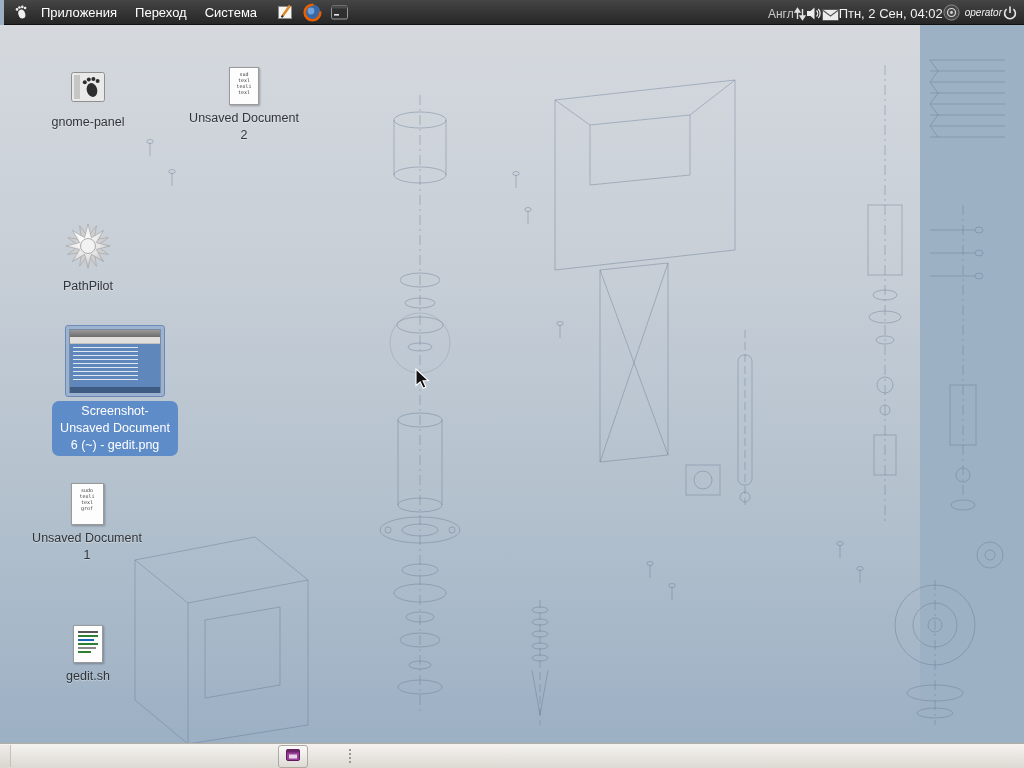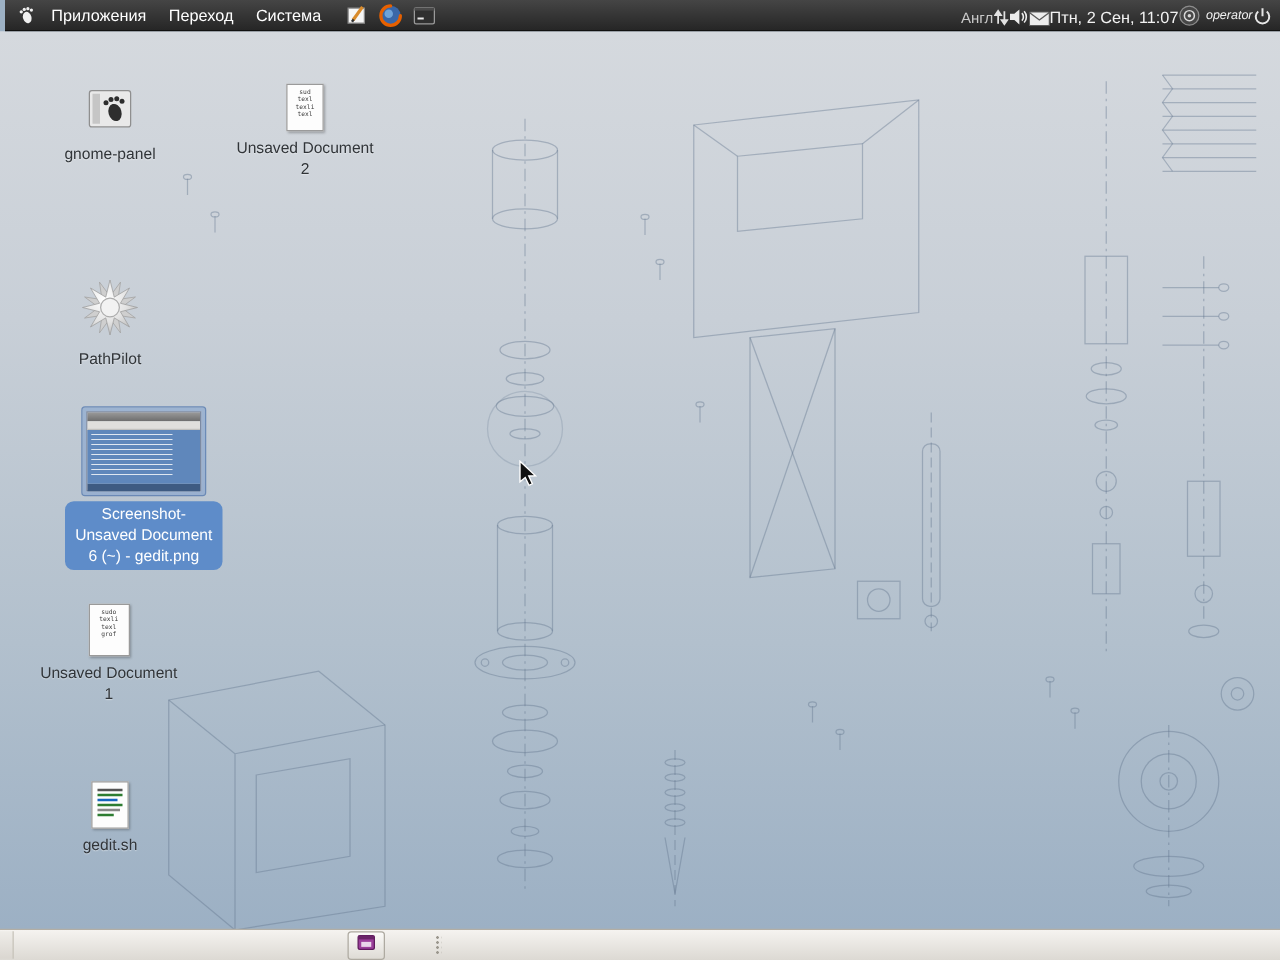--- a/index.html
+++ b/index.html
@@ -14,21 +14,21 @@
   .menu{font-size:13px;line-height:25px;padding:0 9px;cursor:default;}
   .launchers{display:flex;gap:5px;margin-left:8px;align-items:center;}
   .launcher{width:22px;height:22px;display:flex;align-items:center;justify-content:center;}
   .tray{margin-left:auto;display:flex;align-items:flex-end;gap:0;}
   .kbd-label{color:#c9c9c9;font-size:12px;}
   .clock{font-size:13px;color:#f2f2f2;}
   .user-item{display:flex;align-items:center;gap:5px;font-size:10px;color:#f2f2f2;font-style:italic;}
   .tray-icon{display:flex;align-items:center;justify-content:center;}
 
   
-  .desktop{position:absolute;top:25px;left:0;width:1024px;height:719px;
+  .desktop{position:absolute;top:25px;left:0;width:920px;height:719px;
     background:linear-gradient(180deg,#d5d9de 0%,#c8cfd7 32%,#b2c0cd 68%,#9cb0c4 100%);}
   .wallpaper{position:absolute;inset:0;pointer-events:none;}
 
   .dicon{position:absolute;display:flex;flex-direction:column;align-items:center;gap:5px;z-index:5;}
   .dlabel{font-size:12.5px;line-height:17px;color:#303438;text-align:center;
     text-shadow:0 1px 1px rgba(255,255,255,.45);}
   .dlabel span{display:block;}
   .sel-label{background:#5e8cc9;color:#fff;border-radius:7px;padding:2px 8px;text-shadow:none;}
 
   .paper{width:30px;height:38px;background:#fdfdfd;border:1px solid #9a9a9a;
@@ -122,21 +122,21 @@
           <polygon points="1,5 4.5,5 8.5,1.5 8.5,13.5 4.5,10 1,10" fill="#ececec"></polygon>
           <path d="M10.5,4.5 A4.3,4.3 0 0 1 10.5,10.5 M12.3,3 A6.6,6.6 0 0 1 12.3,12" fill="none" stroke="#ececec" stroke-width="1.3"></path>
         </svg>
       </span>
       <span class="tray-icon">
         <svg width="17" height="12" viewBox="0 0 17 12">
           <rect x="0.5" y="0.5" width="16" height="11" rx="1" fill="#ececec" stroke="#5a5a5a"></rect>
           <path d="M0.5,1 L8.5,7 L16.5,1" fill="none" stroke="#5a5a5a" stroke-width="1.1"></path>
         </svg>
       </span>
-      <span class="clock">Птн, 2 Сен, 11:07</span>
+      <span class="clock">Птн, 2 Сен, 04:02</span>
       <span class="user-item">
         <span class="tray-icon">
           <svg width="17" height="17" viewBox="0 0 17 17">
             <circle cx="8.5" cy="8.5" r="7.6" fill="#474747" stroke="#8d8d8d"></circle>
             <circle cx="8.5" cy="8.5" r="4" fill="none" stroke="#d8d8d8" stroke-width="1.2"></circle>
             <circle cx="8.5" cy="8.5" r="1.4" fill="#d8d8d8"></circle>
           </svg>
         </span>
         <span>operator</span>
       </span>

